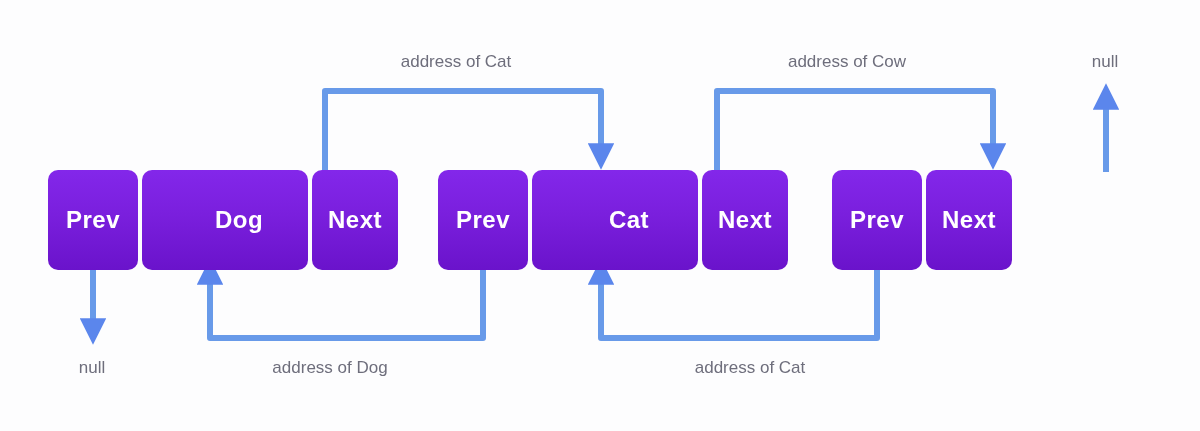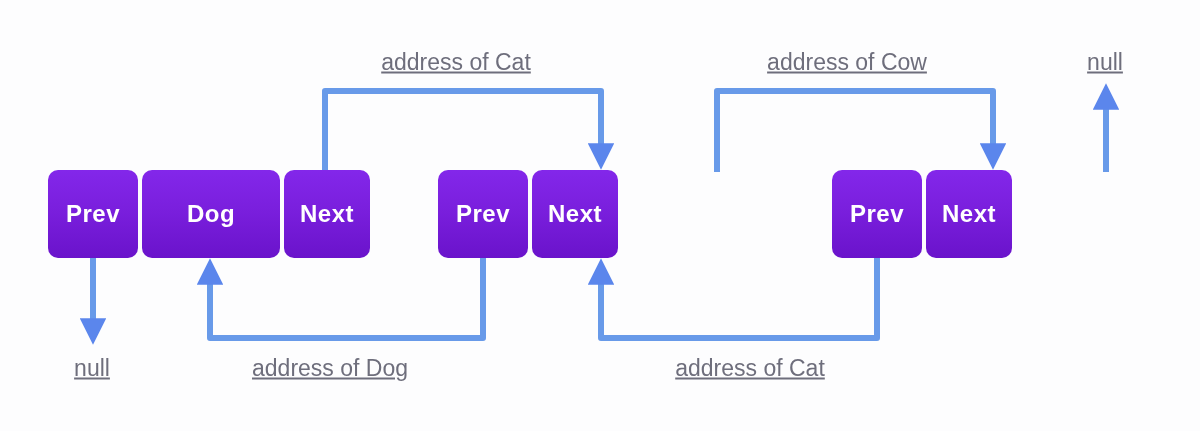--- a/index.html
+++ b/index.html
@@ -17,45 +17,44 @@
   }
   .arrow-layer {
     position: absolute;
     left: 0; top: 0;
     width: 1200px;
     height: 431px;
   }
   .ll-node {
     position: absolute;
     top: 170px;
-    height: 88px;
+    height: 100px;
     display: flex;
     gap: 4px;
   }
   .cell {
     background: linear-gradient(180deg, #8327ea 0%, #7a1fdd 45%, #6a13cb 100%);
     border-radius: 10px;
     display: flex;
     align-items: center;
     justify-content: center;
     color: #ffffff;
     font-weight: bold;
     font-size: 24px;
     letter-spacing: 0.5px;
   }
   .cell.prev { width: 90px; }
-  .cell.data { width: 138px; }
+  .cell.data { width: 138px; padding-left: 28px; }
   .cell.next { width: 86px; }
   .lbl {
     position: absolute;
     transform: translate(-50%, -50%);
     color: #6e6e7c;
-    font-size: 23px;
+    font-size: 17px;
     white-space: nowrap;
-    text-decoration: underline;
   }
 </style>
 </head>
 <body>
 
 <div class="canvas">
 
   <svg class="arrow-layer" width="1200" height="431" viewBox="0 0 1200 431">
     <defs>
       <marker id="head" viewBox="0 0 10 10" refX="1" refY="5" markerWidth="4.4" markerHeight="4.4" orient="auto-start-reverse">
@@ -73,20 +72,21 @@
   </svg>
 
   <div class="ll-node" style="left:48px;">
     <div class="cell prev">Prev</div>
     <div class="cell data">Dog</div>
     <div class="cell next">Next</div>
   </div>
 
   <div class="ll-node" style="left:438px;">
     <div class="cell prev">Prev</div>
+    <div class="cell data">Cat</div>
     <div class="cell next">Next</div>
   </div>
 
   <div class="ll-node" style="left:832px;">
     <div class="cell prev">Prev</div>
     <div class="cell next">Next</div>
   </div>
 
   <div class="lbl" style="left:456px; top:62px;">address of Cat</div>
   <div class="lbl" style="left:847px; top:62px;">address of Cow</div>

